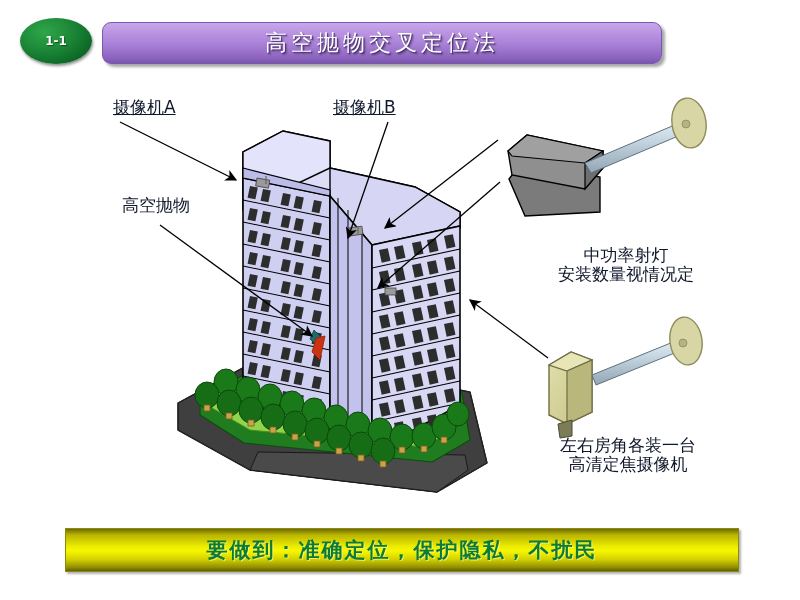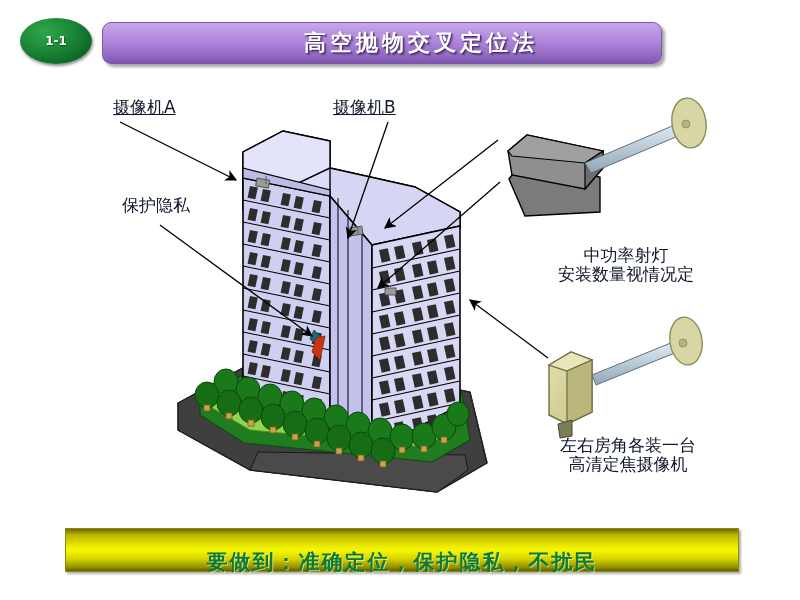--- a/index.html
+++ b/index.html
@@ -27,35 +27,34 @@
   .titlebar{
     position:absolute;left:102px;top:22px;width:558px;height:40px;
     border-radius:9px;
     background:linear-gradient(to bottom,#c9a6ec 0%,#bb96e3 22%,#a87fd6 55%,#8b63bd 88%,#7b55ad 100%);
     box-shadow:3px 3px 3px rgba(0,0,0,.35);
     border:1px solid #7a59ad;
   }
   .titlebar span{
     position:absolute;left:0;top:0;width:558px;height:40px;
     display:flex;align-items:center;justify-content:center;
-    color:#ffffff;font-size:22px;font-weight:bold;letter-spacing:4px;
+    color:#ffffff;font-size:22px;font-weight:normal;letter-spacing:4px;
     font-family:"DejaVu Sans","Liberation Sans",sans-serif;
     text-shadow:1px 1px 1px rgba(60,30,100,.85), 2px 2px 2px rgba(0,0,0,.35);
-    margin-left:39px;
   }
 
   
   .banner{
     position:absolute;left:65px;top:528px;width:672px;height:42px;
     background:linear-gradient(to bottom,#6e6b06 0%,#b9b400 14%,#eded00 42%,#f7f700 52%,#d4d200 72%,#8f8c04 92%,#5f5d05 100%);
     border:1px solid #8d8a06;
     box-shadow:2px 2px 2px rgba(0,0,0,.3);
   }
   .banner span{
-    position:absolute;left:0;top:12px;width:672px;height:42px;
+    position:absolute;left:0;top:0;width:672px;height:42px;
     display:flex;align-items:center;justify-content:center;
     color:#0c7a3a;font-size:21px;font-weight:bold;letter-spacing:2px;
     font-family:"DejaVu Sans","Liberation Sans",sans-serif;
     text-shadow:1px 1px 0 rgba(255,255,160,.6);
   }
 
   
   .lbl{
     position:absolute;color:#0f172a;font-size:17px;line-height:19px;
     font-family:"DejaVu Sans","Liberation Sans",sans-serif;white-space:nowrap;
@@ -388,21 +387,21 @@
   <div class="badge">
     <span>1-1</span>
   </div>
 
   <div class="titlebar">
     <span>高空抛物交叉定位法</span>
   </div>
 
   <div class="lbl ul lbl-cam-a">摄像机A</div>
   <div class="lbl ul lbl-cam-b">摄像机B</div>
-  <div class="lbl lbl-throw">保护隐私</div>
+  <div class="lbl lbl-throw">高空抛物</div>
 
   <div class="lbl lbl-light">
     <span class="lbl2">中功率射灯</span>
     <span class="lbl2">安装数量视情况定</span>
   </div>
 
   <div class="lbl lbl-cam">
     <span class="lbl2">左右房角各装一台</span>
     <span class="lbl2">高清定焦摄像机</span>
   </div>

